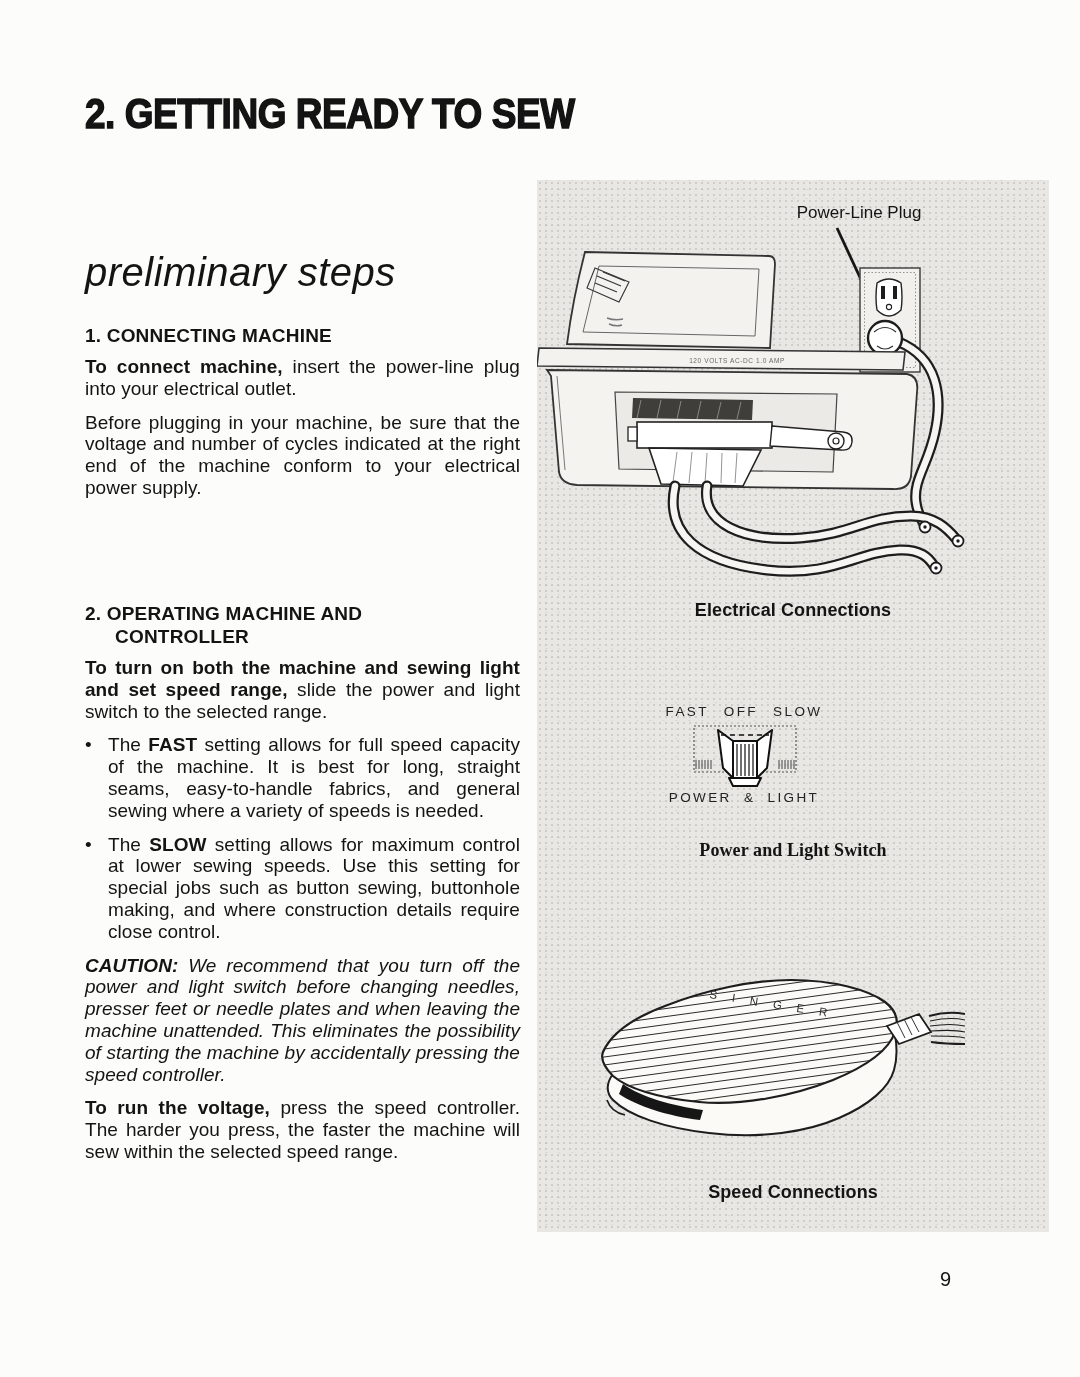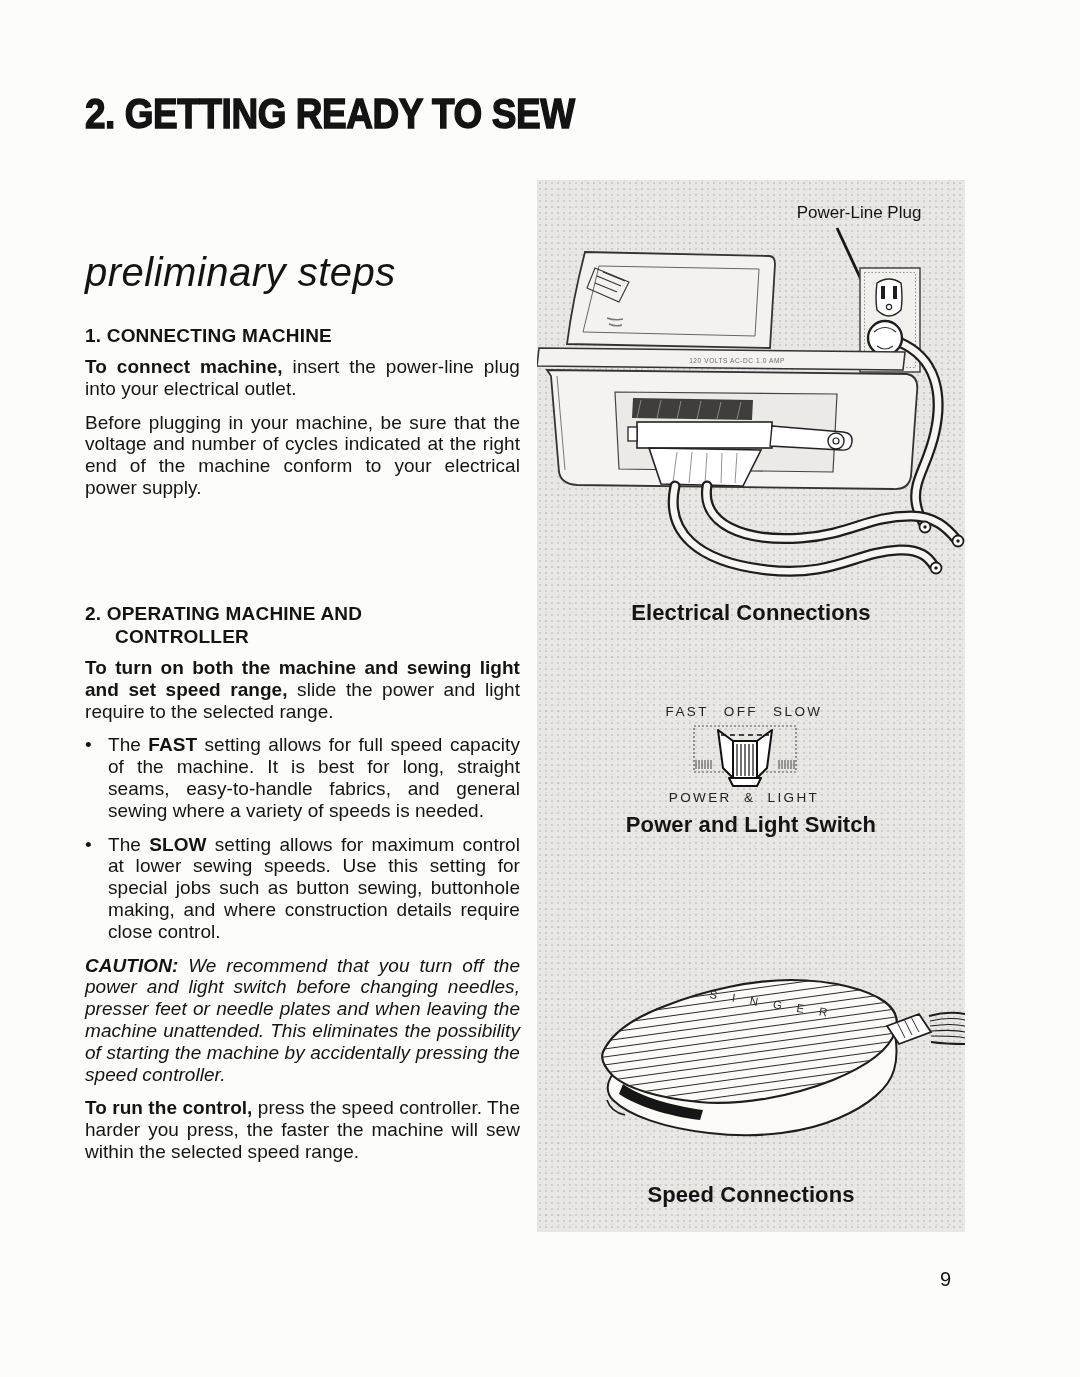--- a/index.html
+++ b/index.html
@@ -32,73 +32,73 @@
   .body {
     font-size: 19px; line-height: 21.8px; text-align: justify;
     margin-bottom: 12px; letter-spacing: 0.05px;
   }
   .b { font-weight: bold; }
   .it { font-style: italic; }
   .bullet { display: flex; margin-bottom: 12px; }
   .bullet .dot { flex: none; width: 23px; font-size: 19px; line-height: 21.8px; }
   .bullet .body { margin-bottom: 0; flex: 1; }
   .panel {
-    position: absolute; left: 537px; top: 180px; width: 428px; height: 1052px;
+    position: absolute; left: 537px; top: 180px; width: 512px; height: 1052px;
     background-color: #e8e7e3;
     background-image:
       radial-gradient(rgba(72,66,58,0.16) 0.7px, transparent 1.1px),
       radial-gradient(rgba(72,66,58,0.10) 0.8px, transparent 1.2px);
     background-size: 6px 6px, 13px 9px;
     background-position: 0 0, 3px 5px;
   }
   .panel svg { position: absolute; left: 0; display: block; }
   .svg-electrical { top: 0; }
   .svg-switch { top: 522px; }
   .svg-pedal { top: 742px; }
   .figcap {
     position: absolute; left: 0; width: 100%; text-align: center;
-    font-size: 22px; font-weight: bold; letter-spacing: 0.1px;
+    font-size: 18px; font-weight: bold; letter-spacing: 0.1px;
   }
   .cap1 { top: 420px; }
-  .cap2 { top: 632px; }
+  .cap2 { top: 660px; font-family: Liberation Serif, serif; }
   .cap3 { top: 1002px; }
   .pagenum { position: absolute; left: 940px; top: 1268px; font-size: 20px; }
 </style>
 </head>
 <body>
 
 <h1 class="title">2. GETTING READY TO SEW</h1>
 <div class="subtitle">preliminary steps</div>
 
 <section class="col sec1">
   <h2 class="sec-heading">1. CONNECTING MACHINE</h2>
   <p class="body"><span class="b">To connect machine,</span><span> insert the power-line plug into your electrical outlet.</span></p>
   <p class="body">Before plugging in your machine, be sure that the voltage and number of cycles indicated at the right end of the machine conform to your electrical power supply.</p>
 </section>
 
 <section class="col sec2">
   <h2 class="sec-heading">
     <span class="hl">2. OPERATING MACHINE AND</span>
     <span class="hl hl2">CONTROLLER</span>
   </h2>
-  <p class="body"><span class="b">To turn on both the machine and sewing light and set speed range,</span><span> slide the power and light require to the selected range.</span></p>
+  <p class="body"><span class="b">To turn on both the machine and sewing light and set speed range,</span><span> slide the power and light switch to the selected range.</span></p>
 
   <div class="bullet">
     <span class="dot">•</span>
     <p class="body"><span>The </span><span class="b">FAST</span><span> setting allows for full speed capacity of the machine. It is best for long, straight seams, easy-to-handle fabrics, and general sewing where a variety of speeds is needed.</span></p>
   </div>
 
   <div class="bullet">
     <span class="dot">•</span>
     <p class="body"><span>The </span><span class="b">SLOW</span><span> setting allows for maximum control at lower sewing speeds. Use this setting for special jobs such as button sewing, buttonhole making, and where construction details require close control.</span></p>
   </div>
 
   <p class="body it"><span class="b">CAUTION:</span><span> We recommend that you turn off the power and light switch before changing needles, presser feet or needle plates and when leaving the machine unattended. This eliminates the possibility of starting the machine by accidentally pressing the speed controller.</span></p>
 
-  <p class="body"><span class="b">To run the control,</span><span> press the speed controller. The harder you press, the faster the machine will sew within the selected speed range.</span></p>
+  <p class="body"><span class="b">To run the voltage,</span><span> press the speed controller. The harder you press, the faster the machine will sew within the selected speed range.</span></p>
 </section>
 
 <aside class="panel">
 
   <svg class="svg-electrical" width="428" height="420" viewBox="0 0 428 420">
 
     <text x="322" y="38" text-anchor="middle" font-size="17" fill="#141414">Power-Line Plug</text>
     <line x1="300" y1="48" x2="340" y2="134" stroke="#161616" stroke-width="2.8"></line>
     <polygon points="344,144 342.6,129.3 333.4,134.1" fill="#161616"></polygon>
 

